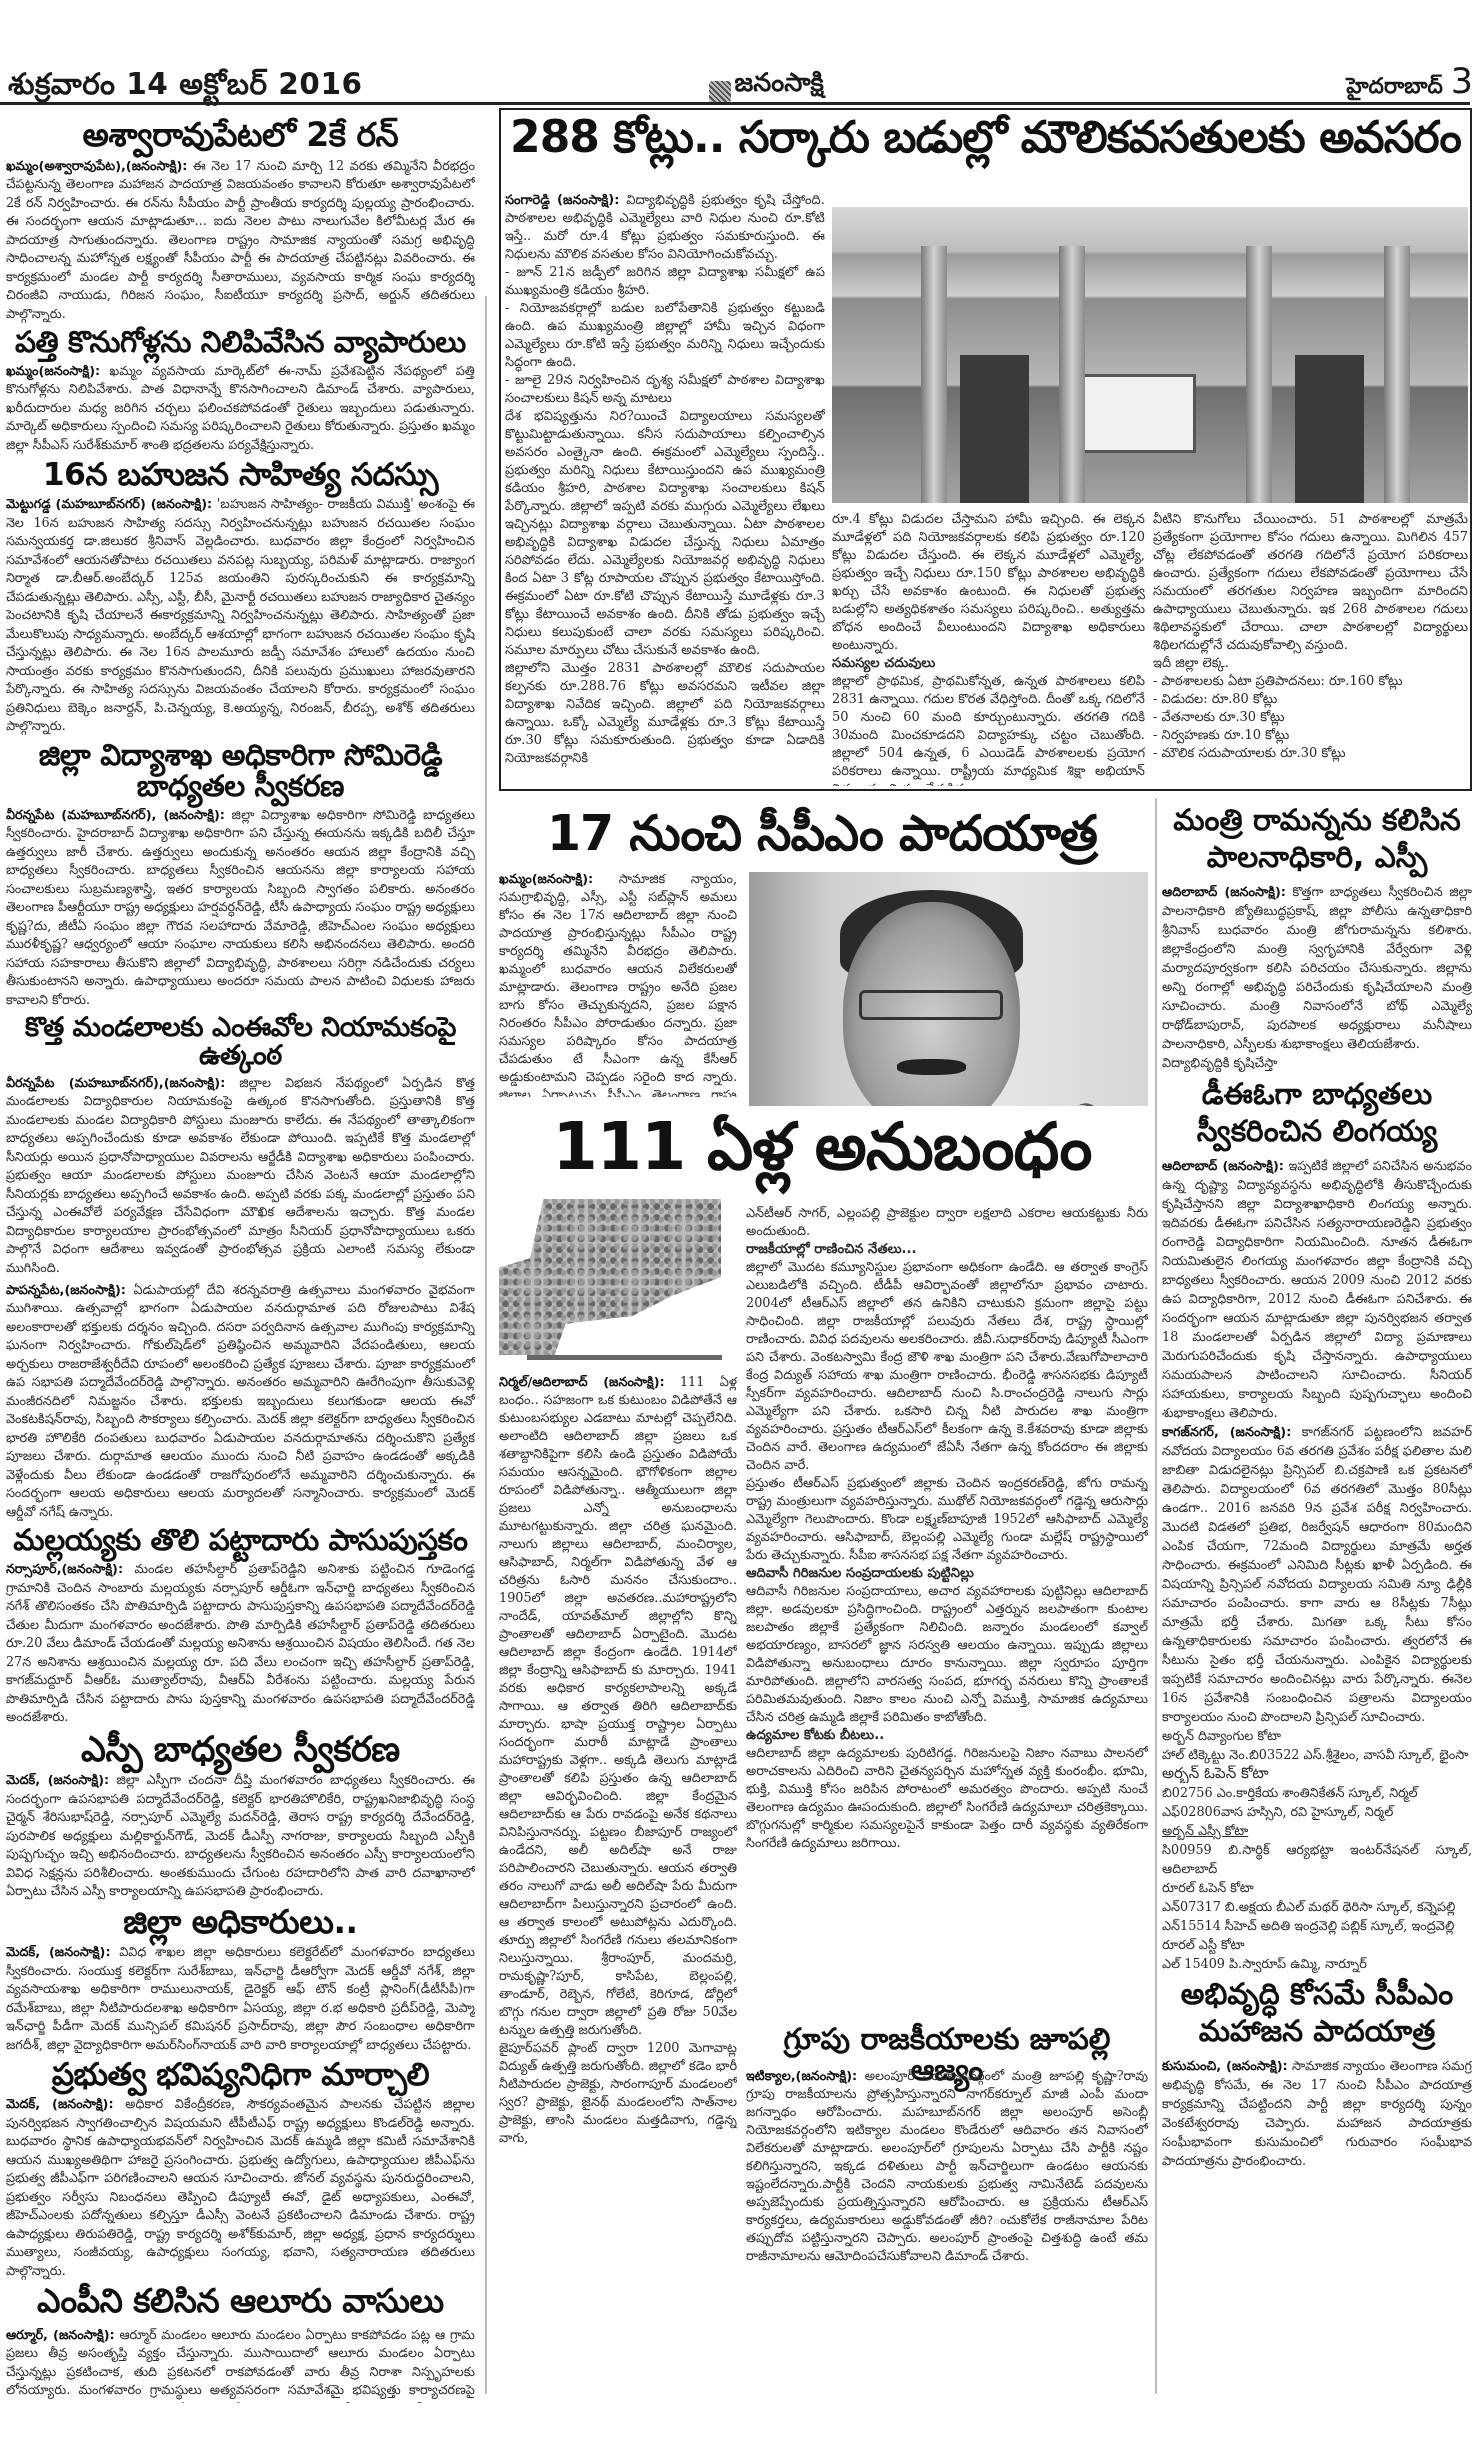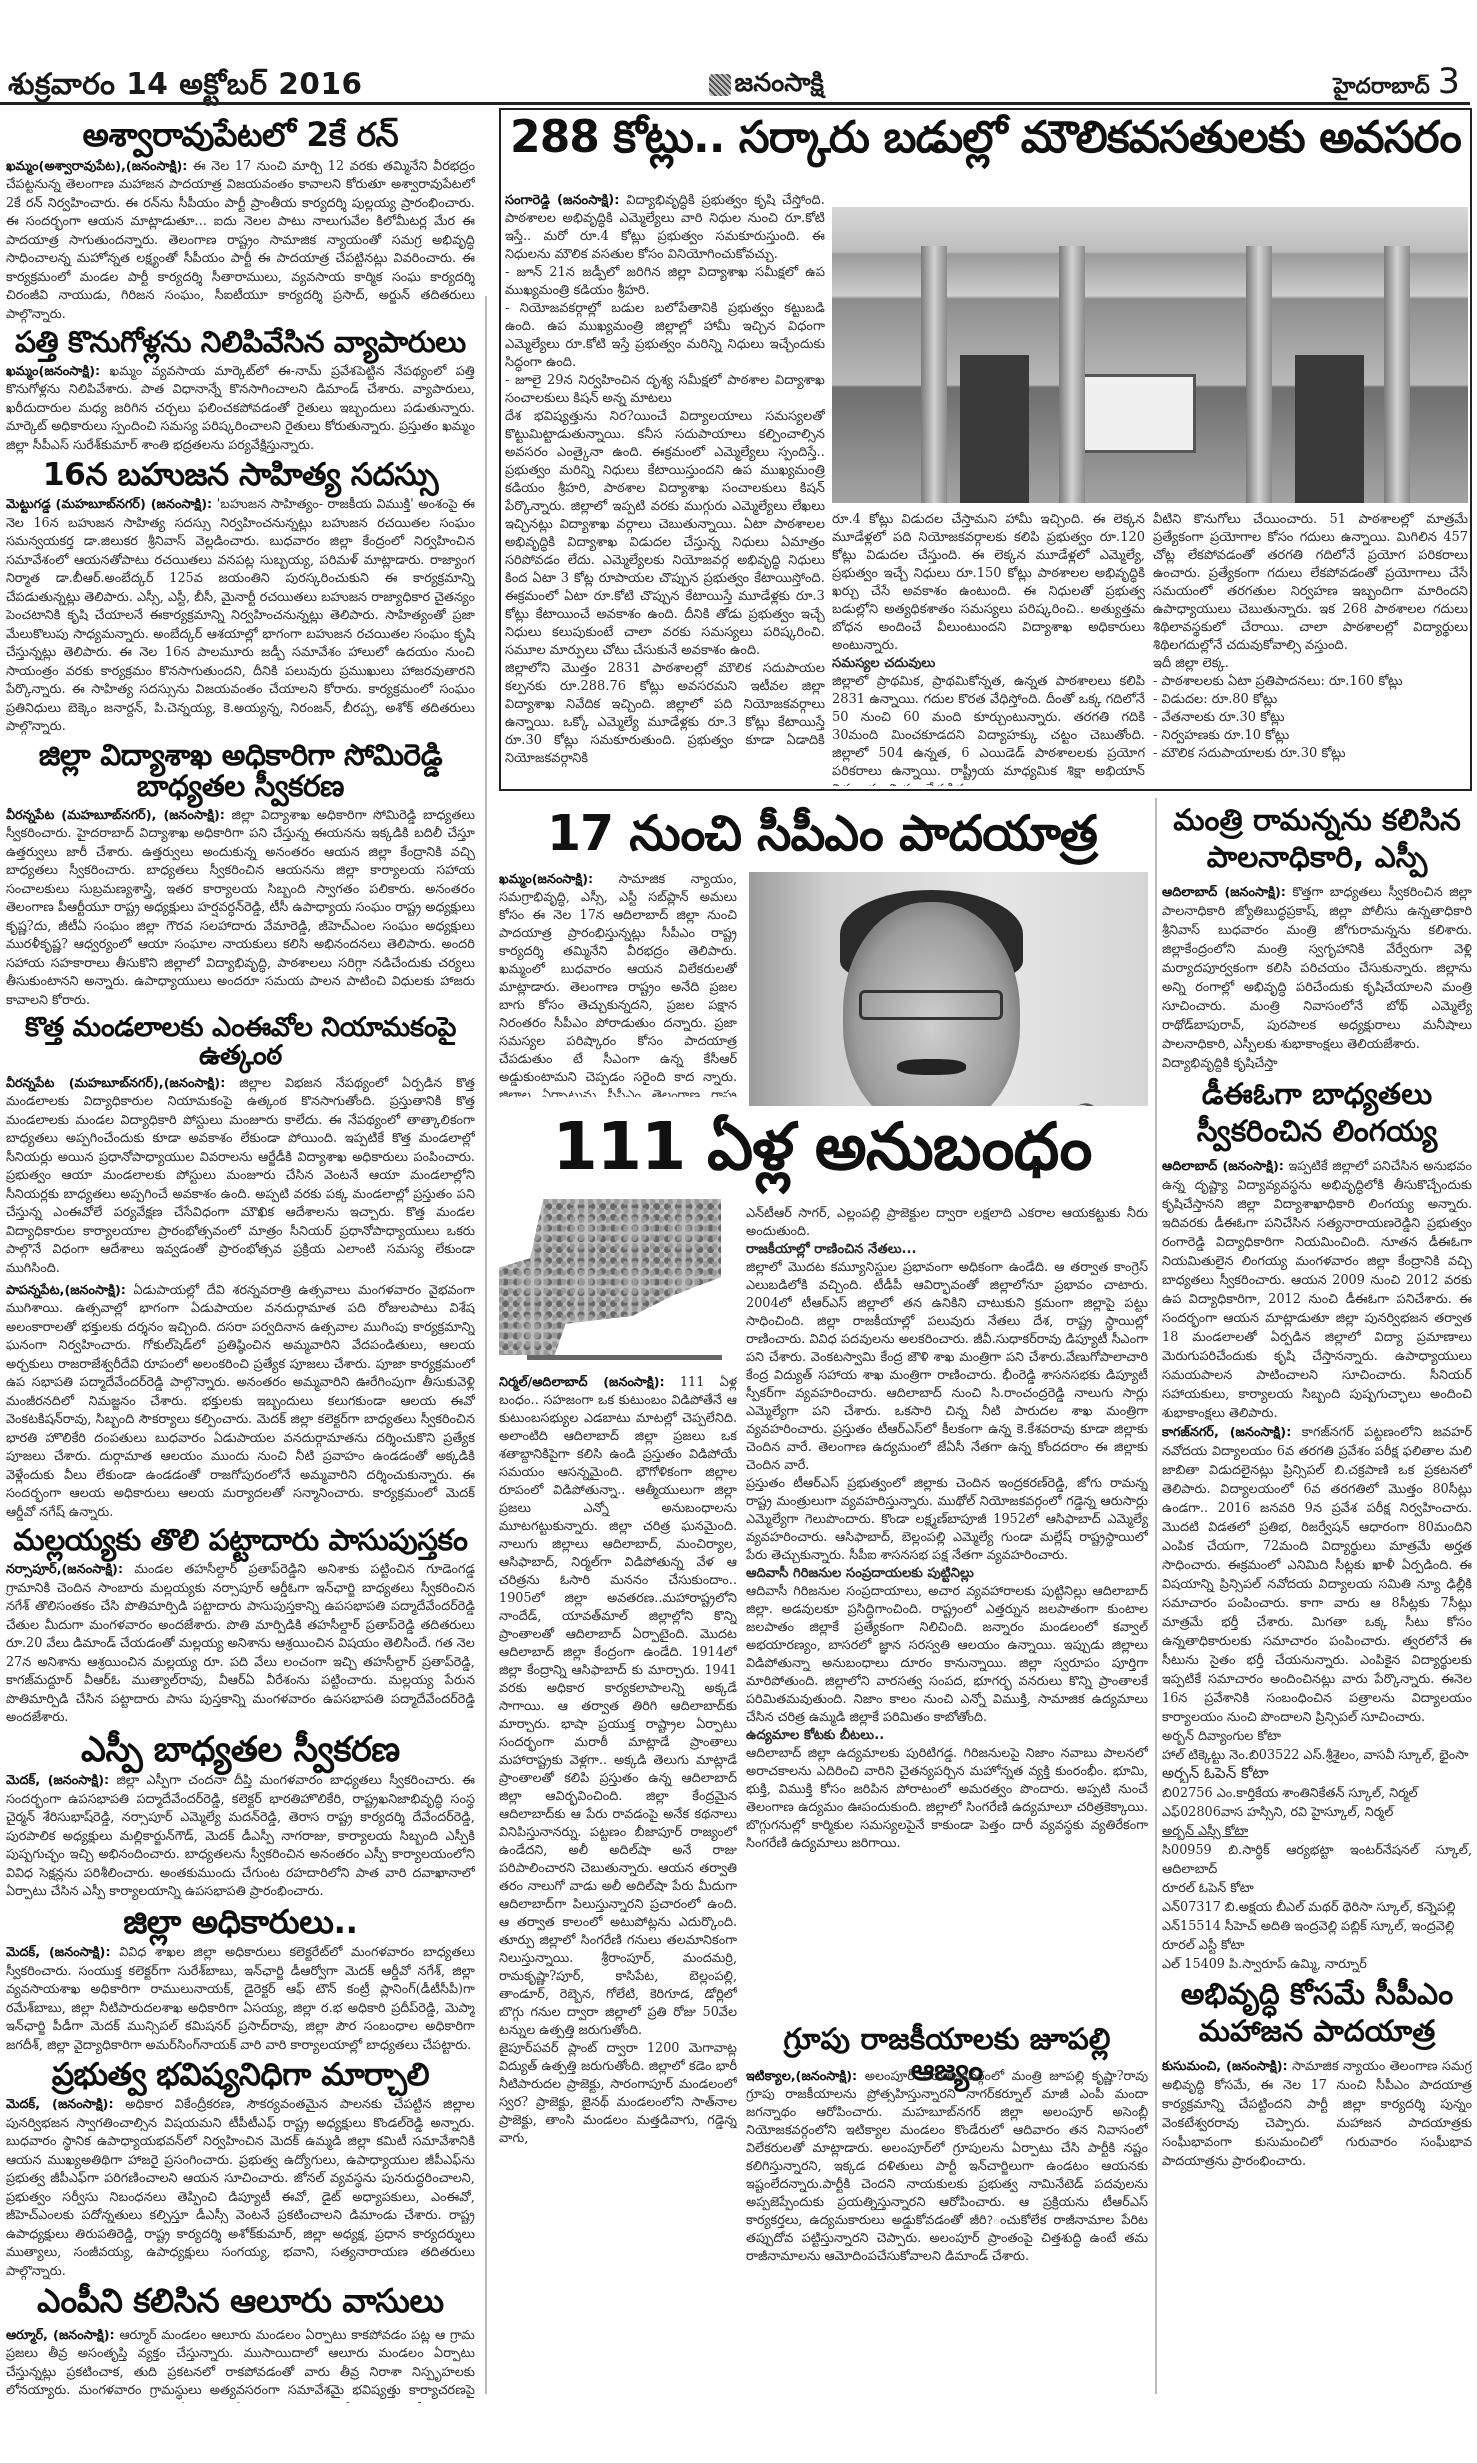--- a/index.html
+++ b/index.html
@@ -2,23 +2,23 @@
 <html><head>
 <meta charset="utf-8">
 <style>
   *{box-sizing:border-box;margin:0;padding:0;}
   html,body{width:1478px;height:2464px;background:#fff;overflow:hidden;}
   body{position:relative;font-family:"DejaVu Sans","Liberation Sans",sans-serif;color:#1a1a1a;}
   .abs{position:absolute;}
   
   #masthead{left:0;top:0;width:1478px;height:100px;}
   .date{left:7.9px;top:67px;font-size:29.6px;font-weight:bold;letter-spacing:0.5px;}
-  .logo{left:709px;top:67px;font-size:25.6px;font-weight:bold;display:flex;align-items:center;gap:3.9px;}
+  .logo{left:709px;top:67px;font-size:25.6px;font-weight:bold;display:flex;align-items:flex-end;gap:3.9px;}
   .logo .mark{width:21.7px;height:21.7px;background:repeating-linear-gradient(45deg,#555 0 2px,#bbb 2px 3.9px);border-radius:3.9px;display:inline-block;}
-  .city{right:18px;top:61px;font-size:21.7px;font-weight:bold;display:flex;align-items:baseline;gap:7.9px;}
+  .city{right:5px;top:61px;font-size:21.7px;font-weight:bold;display:flex;align-items:baseline;gap:7.9px;}
   .city .pg{font-size:35px;font-weight:normal;}
   .rule-top{left:0;top:102px;width:1470px;height:3px;background:#222;}
   .vrule{width:2px;background:#bbb;}
   
   .hl{font-weight:bold;text-align:center;line-height:1.05;color:#111;}
   .body{font-family:"DejaVu Serif","Liberation Serif",serif;font-size:13.4px;line-height:19px;text-align:justify;color:#2a2a2a;overflow:hidden;}
   .body b{font-family:"DejaVu Sans",sans-serif;color:#111;}
   .sub{font-family:"DejaVu Sans",sans-serif;font-weight:bold;font-size:13.2px;display:block;}
   .photo{background:#888;overflow:hidden;}
   

